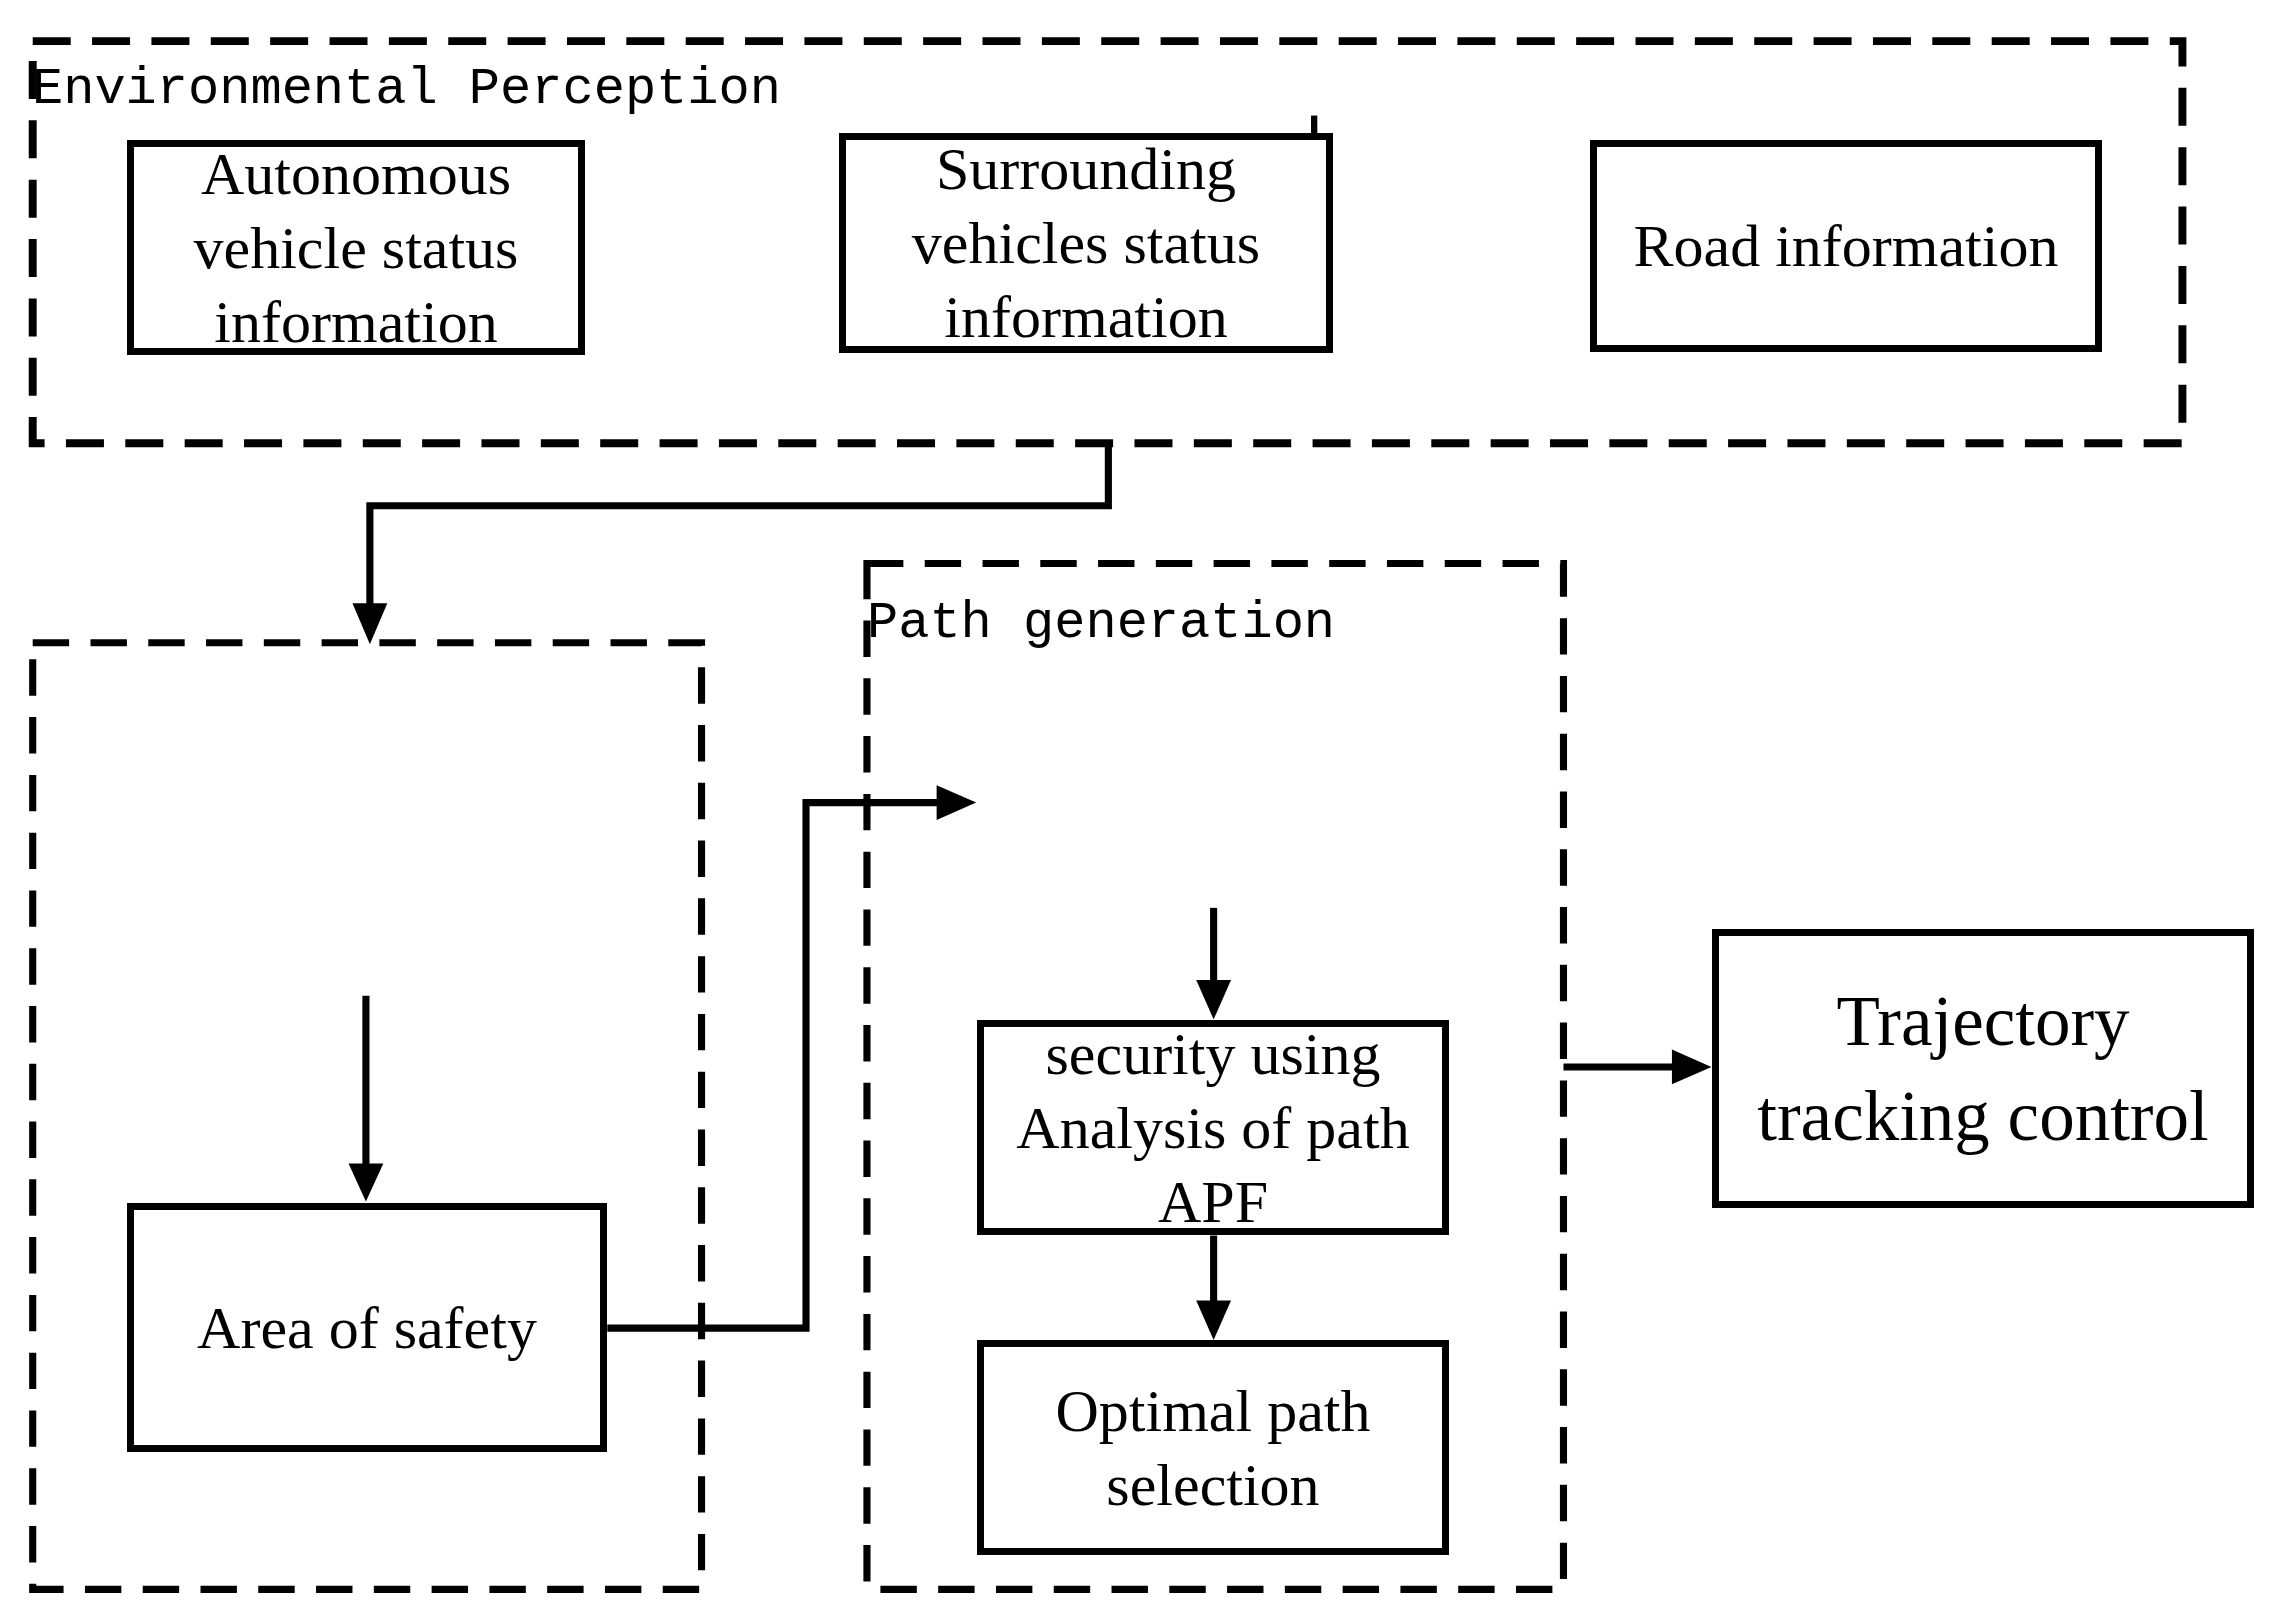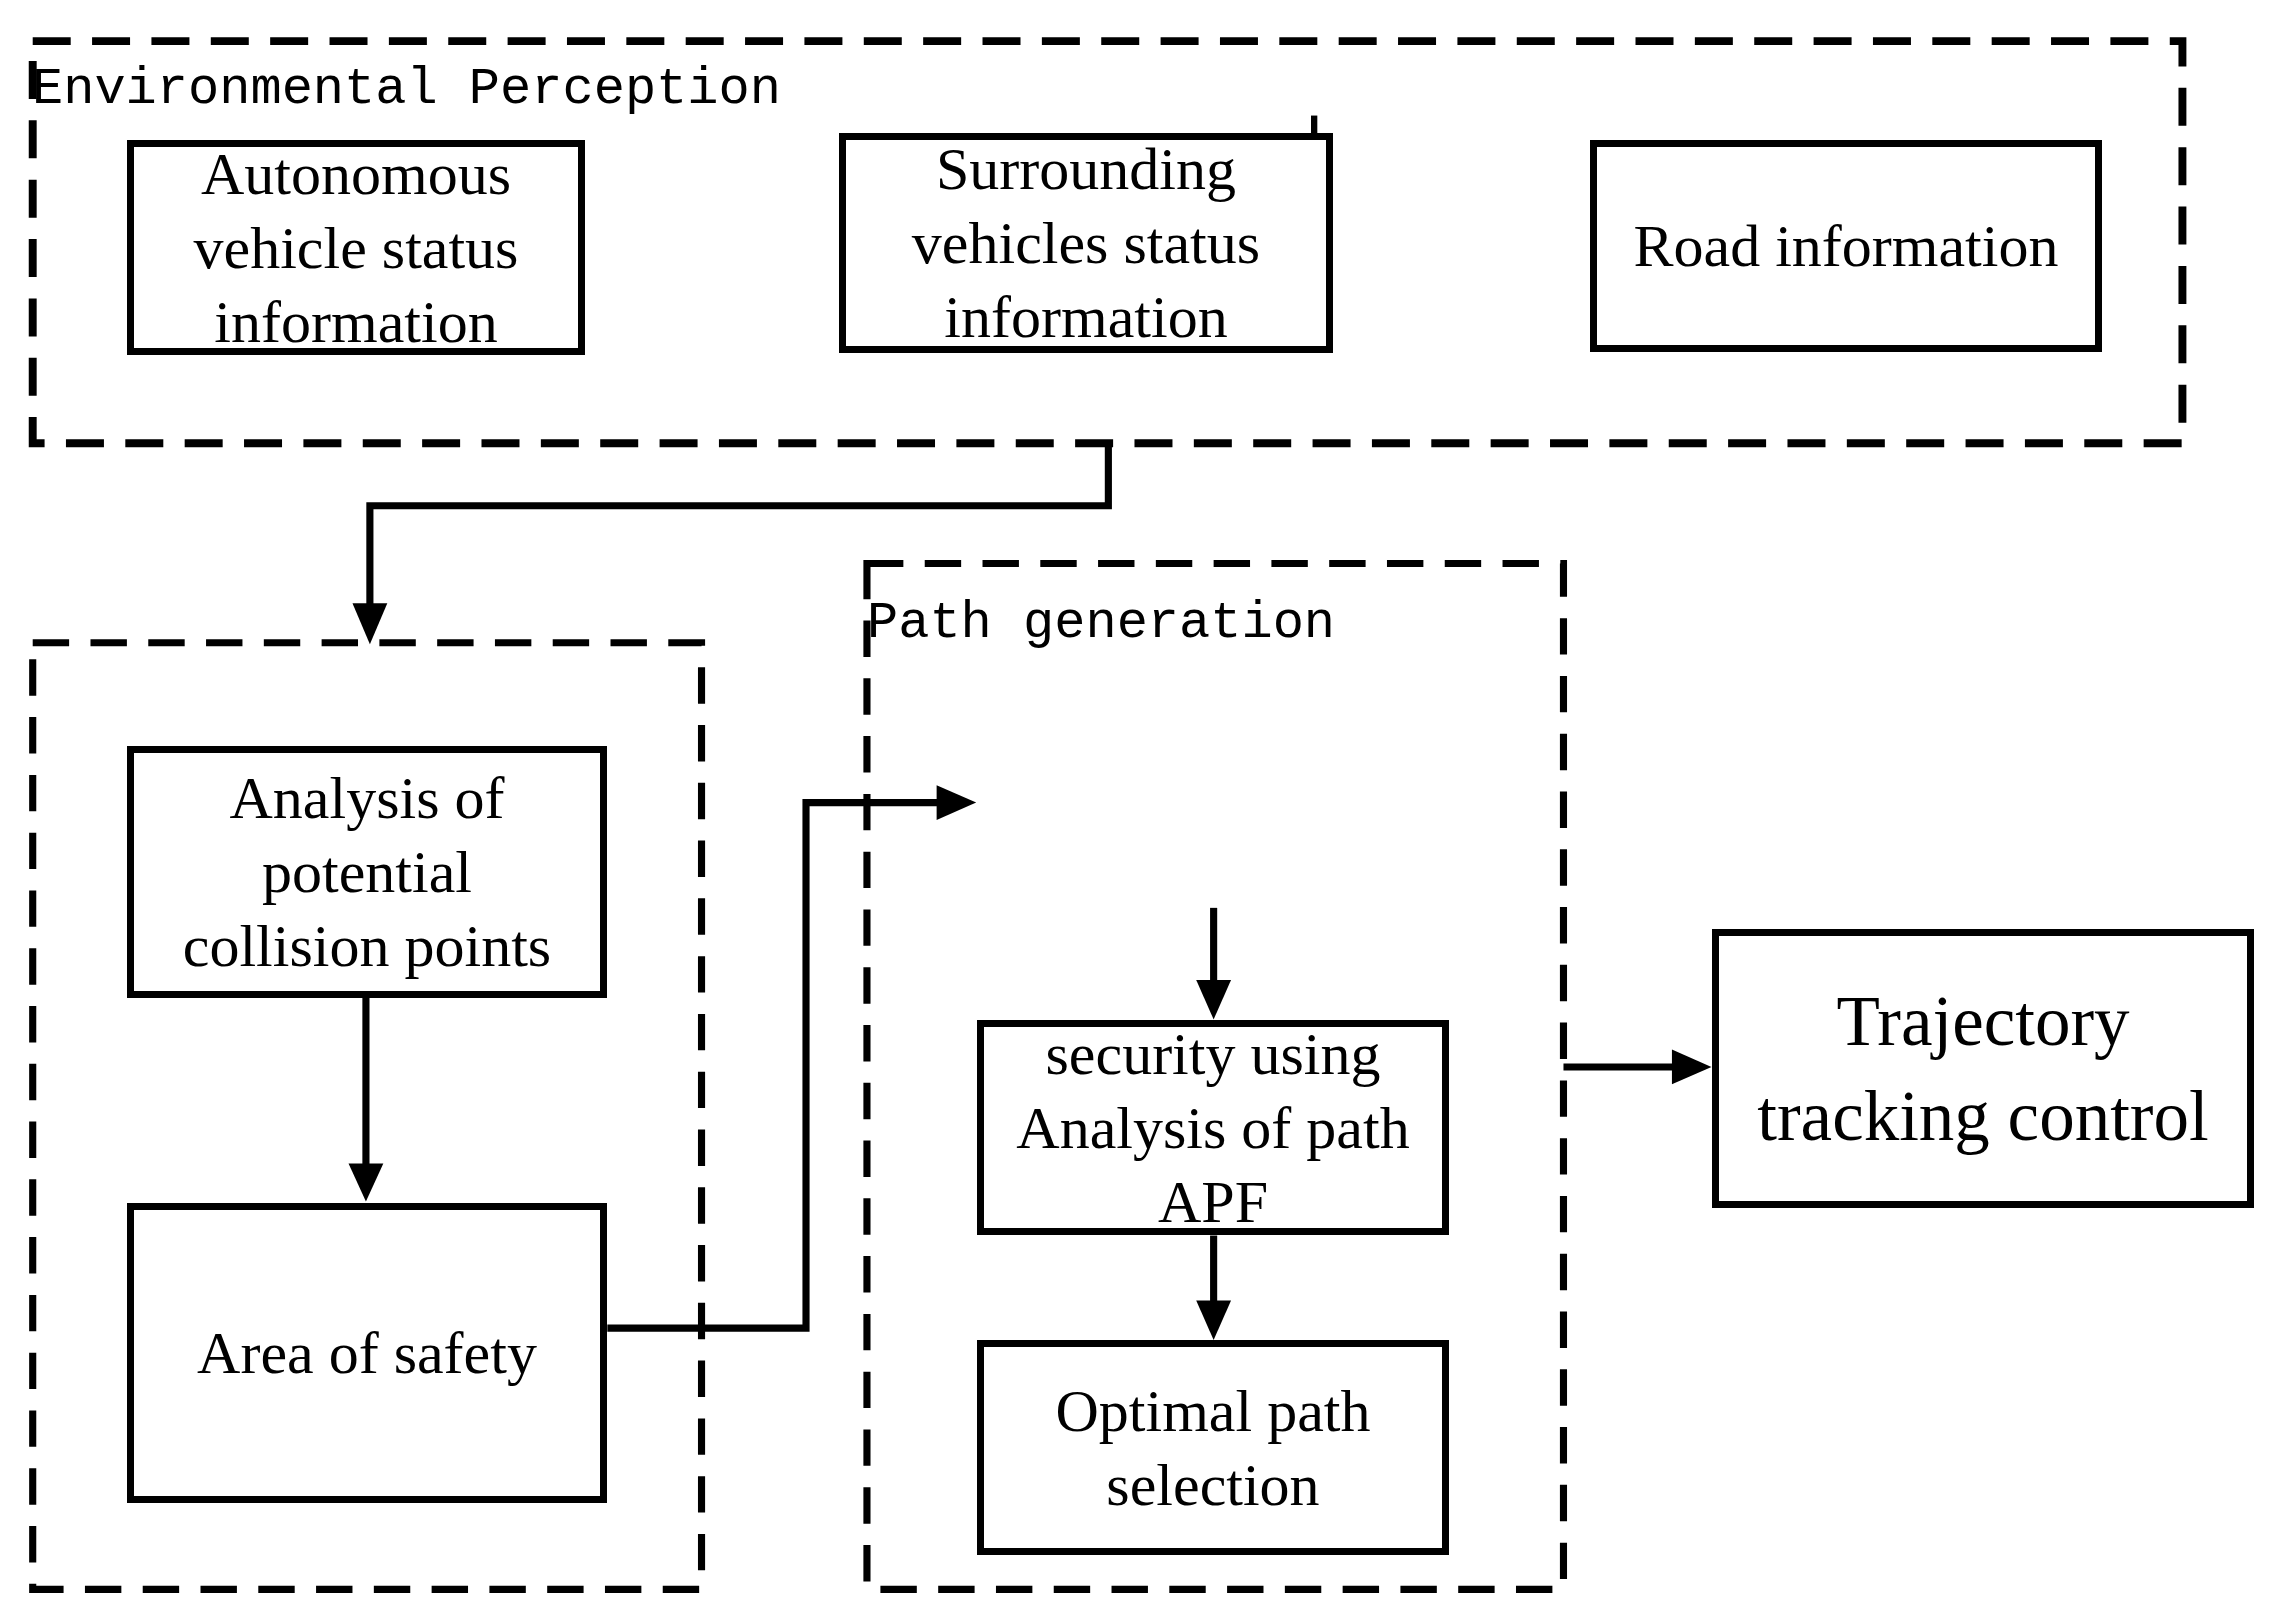--- a/index.html
+++ b/index.html
@@ -52,21 +52,21 @@
     font-size: 52px;
     line-height: 82px;
     white-space: nowrap;
     font-family: Liberation Mono, monospace;
   }
   
   #box-autonomous   { left: 127px;  top: 140px;  width: 458px; height: 215px; }
   #box-surrounding  { left: 839px; top: 133px;  width: 494px; height: 220px; }
   #box-road         { left: 1590px; top: 140px;  width: 512px; height: 212px; }
   #box-collision    { left: 127px;  top: 746px;  width: 480px; height: 252px; }
-  #box-safety       { left: 127px;  top: 1203px; width: 480px; height: 300px; font-family: Liberation Serif, serif; }
+  #box-safety       { left: 127px;  top: 1203px; width: 480px; height: 249px; font-family: Liberation Serif, serif; }
   #box-bezier       { left: 978px; top: 698px;  width: 472px; height: 210px; }
   #box-apf          { left: 977px; top: 1020px; width: 472px; height: 215px; }
   #box-optimal      { left: 977px; top: 1340px; width: 472px; height: 215px; }
   #box-tracking     { left: 1712px; top: 929px; width: 542px; height: 279px; }
   #title-env       { left: 32px;   top: 49px;  width: 2150px; }
   #title-pathgen   { left: 867px; top: 583px; width: 697px;  }
 </style>
 </head>
 <body>
 
@@ -111,25 +111,20 @@
   <div class="node node-sm" id="box-surrounding">
     <span class="line">Surrounding</span>
     <span class="line">vehicles status</span>
     <span class="line">information</span>
   </div>
 
   <div class="node node-sm" id="box-road">
     <span class="line">Road information</span>
   </div>
 
-  <div class="node node-sm" id="box-collision">
-    <span class="line">Analysis of</span>
-    <span class="line">potential</span>
-    <span class="line">collision points</span>
-  </div>
 
   <div class="node node-sm" id="box-safety">
     <span class="line">Area of safety</span>
   </div>
 
 
   <div class="node node-sm" id="box-apf">
     <span class="line">security using</span>
     <span class="line">Analysis of path</span>
     <span class="line">APF</span>

